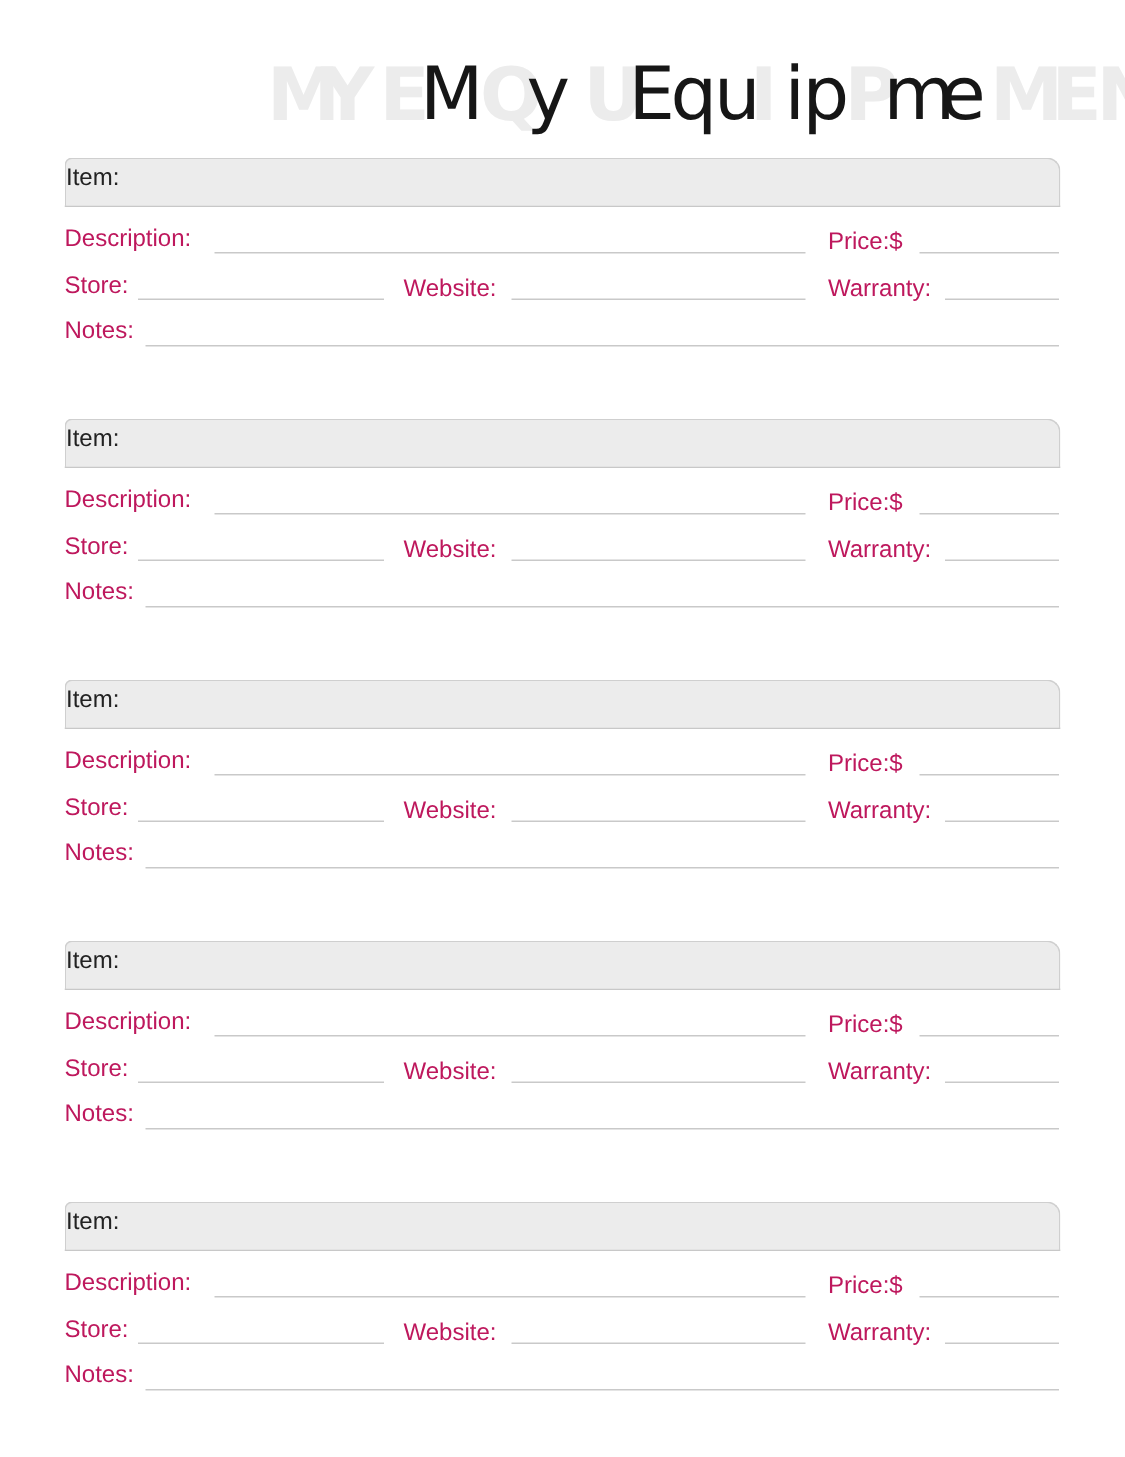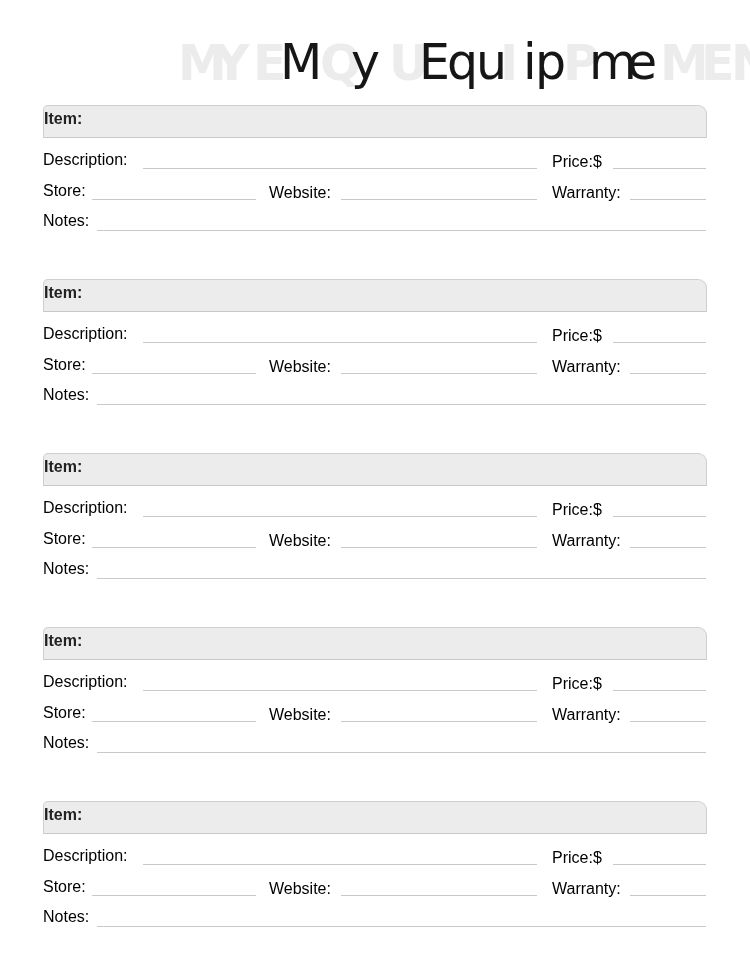--- a/index.html
+++ b/index.html
@@ -8,24 +8,24 @@
 
   .title { position: absolute; left: 0; top: 0; width: 750px; height: 100px; overflow: hidden; }
   .bg-letter { position: absolute; top: 36px; font-family: "DejaVu Sans", sans-serif;
                font-weight: bold; font-size: 49px; line-height: 56px; color: #ececec; }
   .fg-letter { position: absolute; top: 34px; font-family: "DejaVu Sans", sans-serif;
                font-weight: normal; font-size: 49px; line-height: 58px; color: #161616; }
 
   .block { position: absolute; left: 0; width: 750px; height: 140px; }
   .item-box { position: absolute; left: 43px; top: 0; width: 662px; height: 31px;
               background: #ececec; border: 1px solid #cfcfcf; border-bottom-color: #c8c8c8;
-              border-radius: 5px 9px 0 0; box-sizing: content-box; font-weight: bold; }
+              border-radius: 5px 9px 0 0; box-sizing: content-box; }
   .item-label { position: absolute; left: 0px; top: 3px; font-size: 16px; line-height: 20px; color: #222; }
 
-  .lbl { position: absolute; font-size: 16px; line-height: 20px; color: #000000; white-space: nowrap; }
+  .lbl { position: absolute; font-size: 16px; line-height: 20px; color: #be185d; white-space: nowrap; }
   .line { position: absolute; height: 0; border-bottom: 1.3px solid #c9c9c9; }
 </style>
 </head>
 <body>
 
 <div class="title">
   <div id="bg-layer">
       <span class="bg-letter" style="left: 178px;">M</span>
       <span class="bg-letter" style="left: 214px;">Y</span>
       <span class="bg-letter" style="left: 253px;">E</span>

